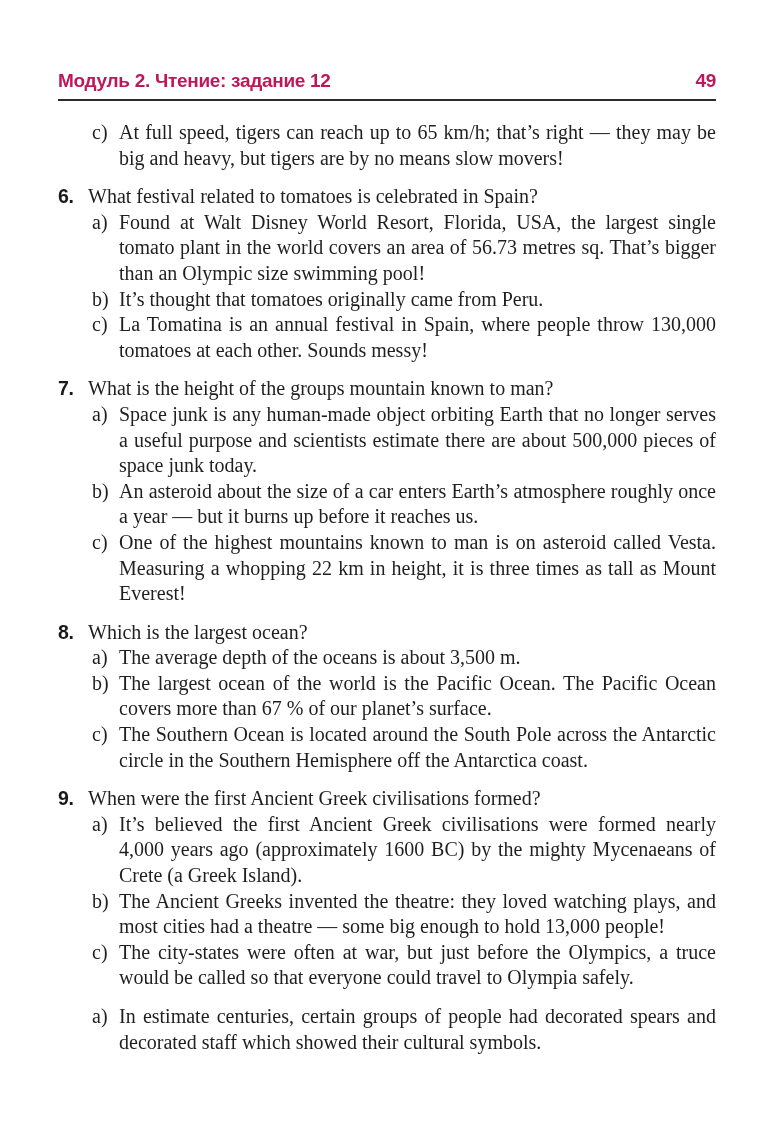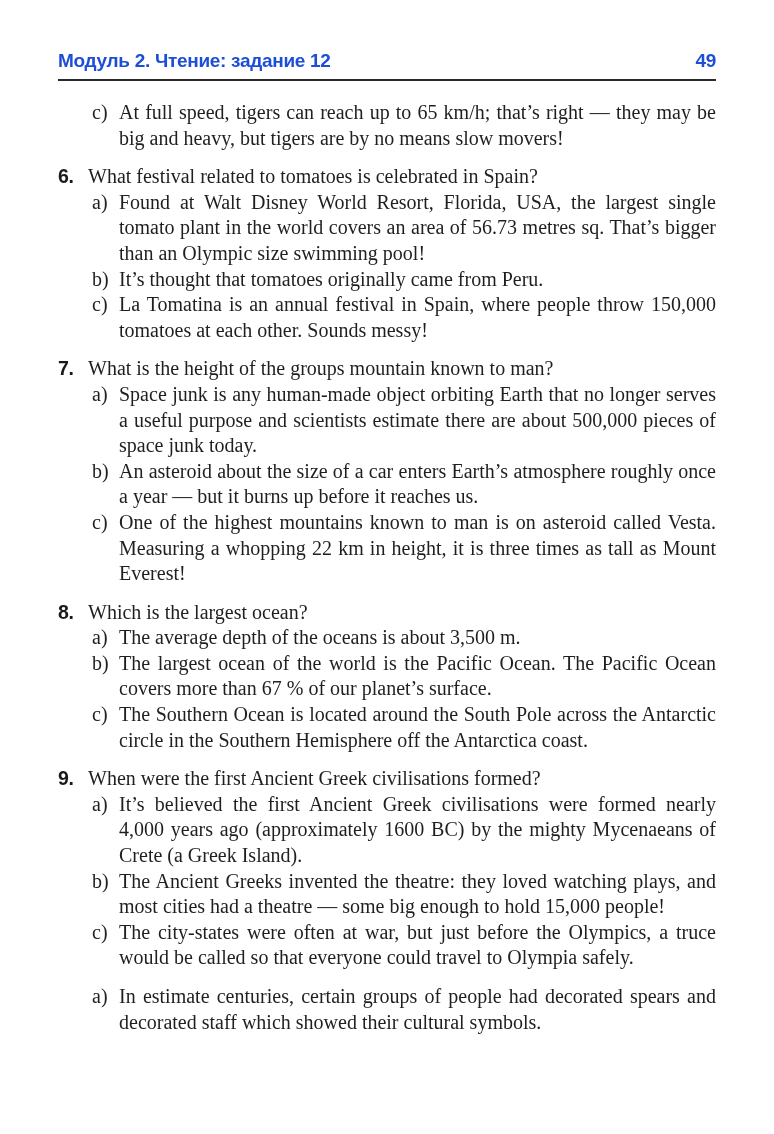--- a/index.html
+++ b/index.html
@@ -16,21 +16,22 @@
     overflow: hidden;
   }
   .header-row {
     display: flex;
     justify-content: space-between;
     align-items: baseline;
     font-family: "Liberation Sans", sans-serif;
     font-weight: 700;
     font-size: 19px;
     letter-spacing: -0.3px;
-    color: #1d4ed8;
+    color: #be185d;
+    margin-top: 20px;
   }
   .header-rule {
     height: 2px;
     background: #2b2b2b;
     margin-top: 7px;
   }
   .content {
     margin-top: 19px;
     font-size: 20px;
     line-height: 25.6px;
@@ -81,21 +82,21 @@
       <div class="opt-row">
         <span class="opt-letter">a)</span>
         <span class="opt-text">Found at Walt Disney World Resort, Florida, USA, the largest single tomato plant in the world covers an area of 56.73 metres sq. That’s bigger than an Olympic size swimming pool!</span>
       </div>
       <div class="opt-row">
         <span class="opt-letter">b)</span>
         <span class="opt-text">It’s thought that tomatoes originally came from Peru.</span>
       </div>
       <div class="opt-row">
         <span class="opt-letter">c)</span>
-        <span class="opt-text">La Tomatina is an annual festival in Spain, where people throw 150,000 tomatoes at each other. Sounds messy!</span>
+        <span class="opt-text">La Tomatina is an annual festival in Spain, where people throw 130,000 tomatoes at each other. Sounds messy!</span>
       </div>
     </section>
 
     <section class="question-block">
       <div class="q-row">
         <span class="q-num">7.</span>
         <span class="q-text">What is the height of the groups mountain known to man?</span>
       </div>
       <div class="opt-row">
         <span class="opt-letter">a)</span>
@@ -134,21 +135,21 @@
       <div class="q-row">
         <span class="q-num">9.</span>
         <span class="q-text">When were the first Ancient Greek civilisations formed?</span>
       </div>
       <div class="opt-row">
         <span class="opt-letter">a)</span>
         <span class="opt-text">It’s believed the first Ancient Greek civilisations were formed nearly 4,000 years ago (approximately 1600 BC) by the mighty Mycenaeans of Crete (a Greek Island).</span>
       </div>
       <div class="opt-row">
         <span class="opt-letter">b)</span>
-        <span class="opt-text">The Ancient Greeks invented the theatre: they loved watching plays, and most cities had a theatre — some big enough to hold 15,000 people!</span>
+        <span class="opt-text">The Ancient Greeks invented the theatre: they loved watching plays, and most cities had a theatre — some big enough to hold 13,000 people!</span>
       </div>
       <div class="opt-row">
         <span class="opt-letter">c)</span>
         <span class="opt-text">The city-states were often at war, but just before the Olympics, a truce would be called so that everyone could travel to Olympia safely.</span>
       </div>
     </section>
 
     <section class="question-block">
       <div class="opt-row">
         <span class="opt-letter">a)</span>

